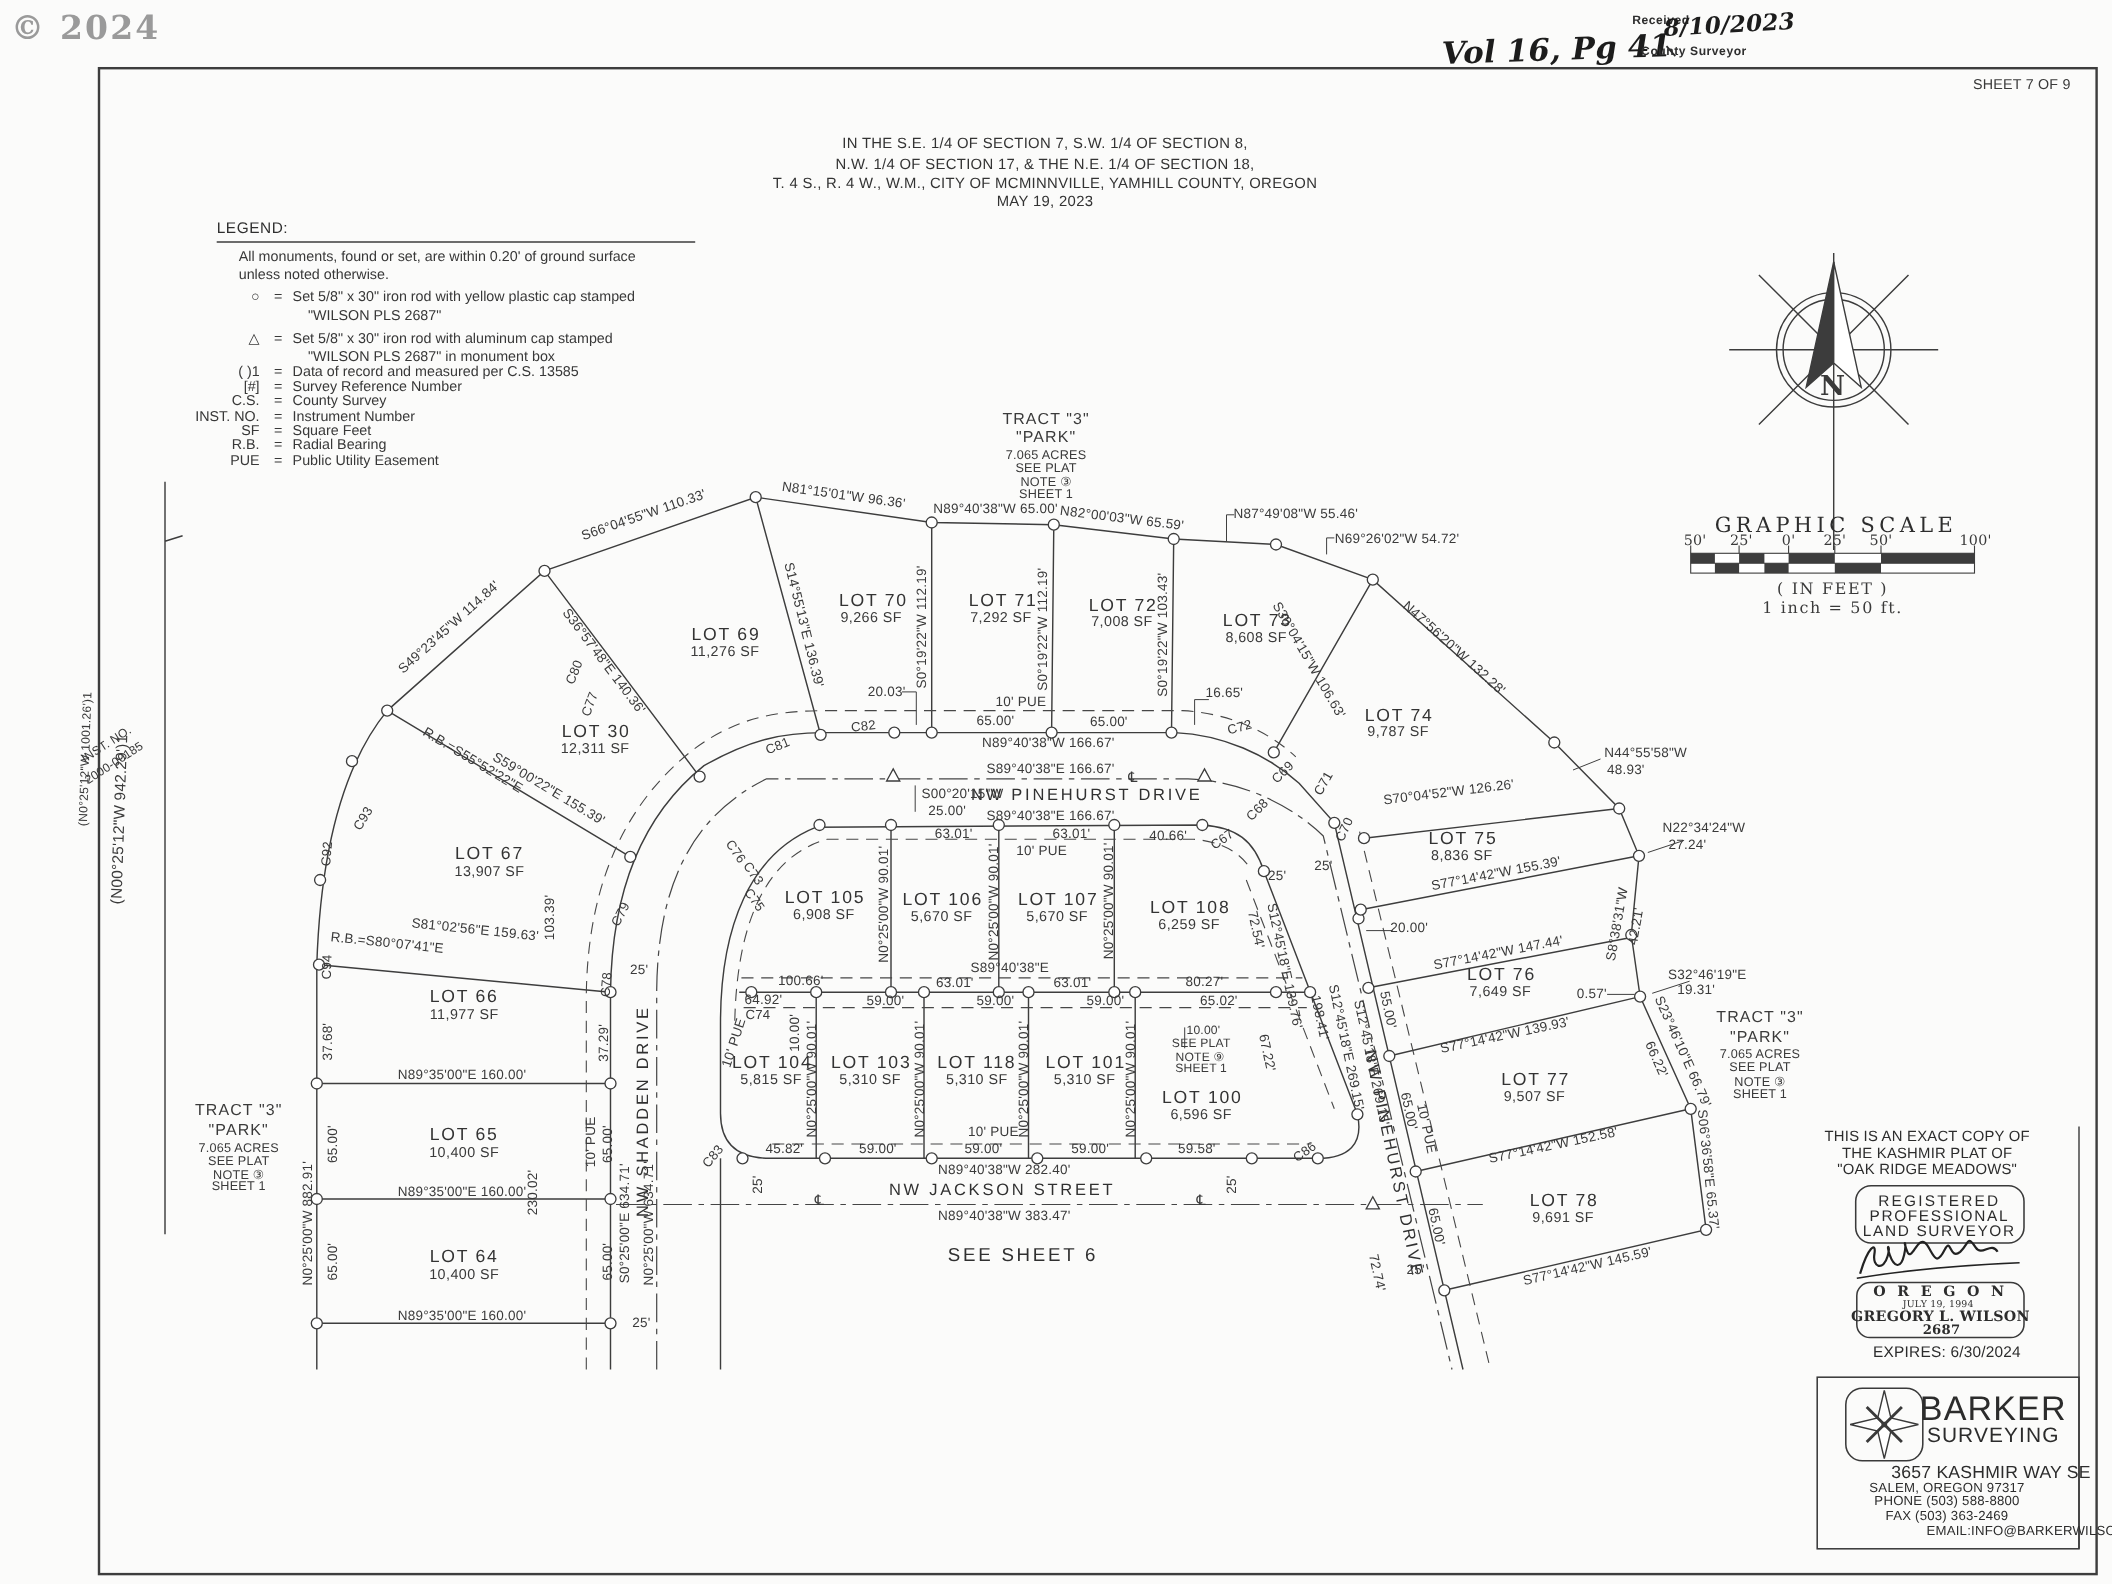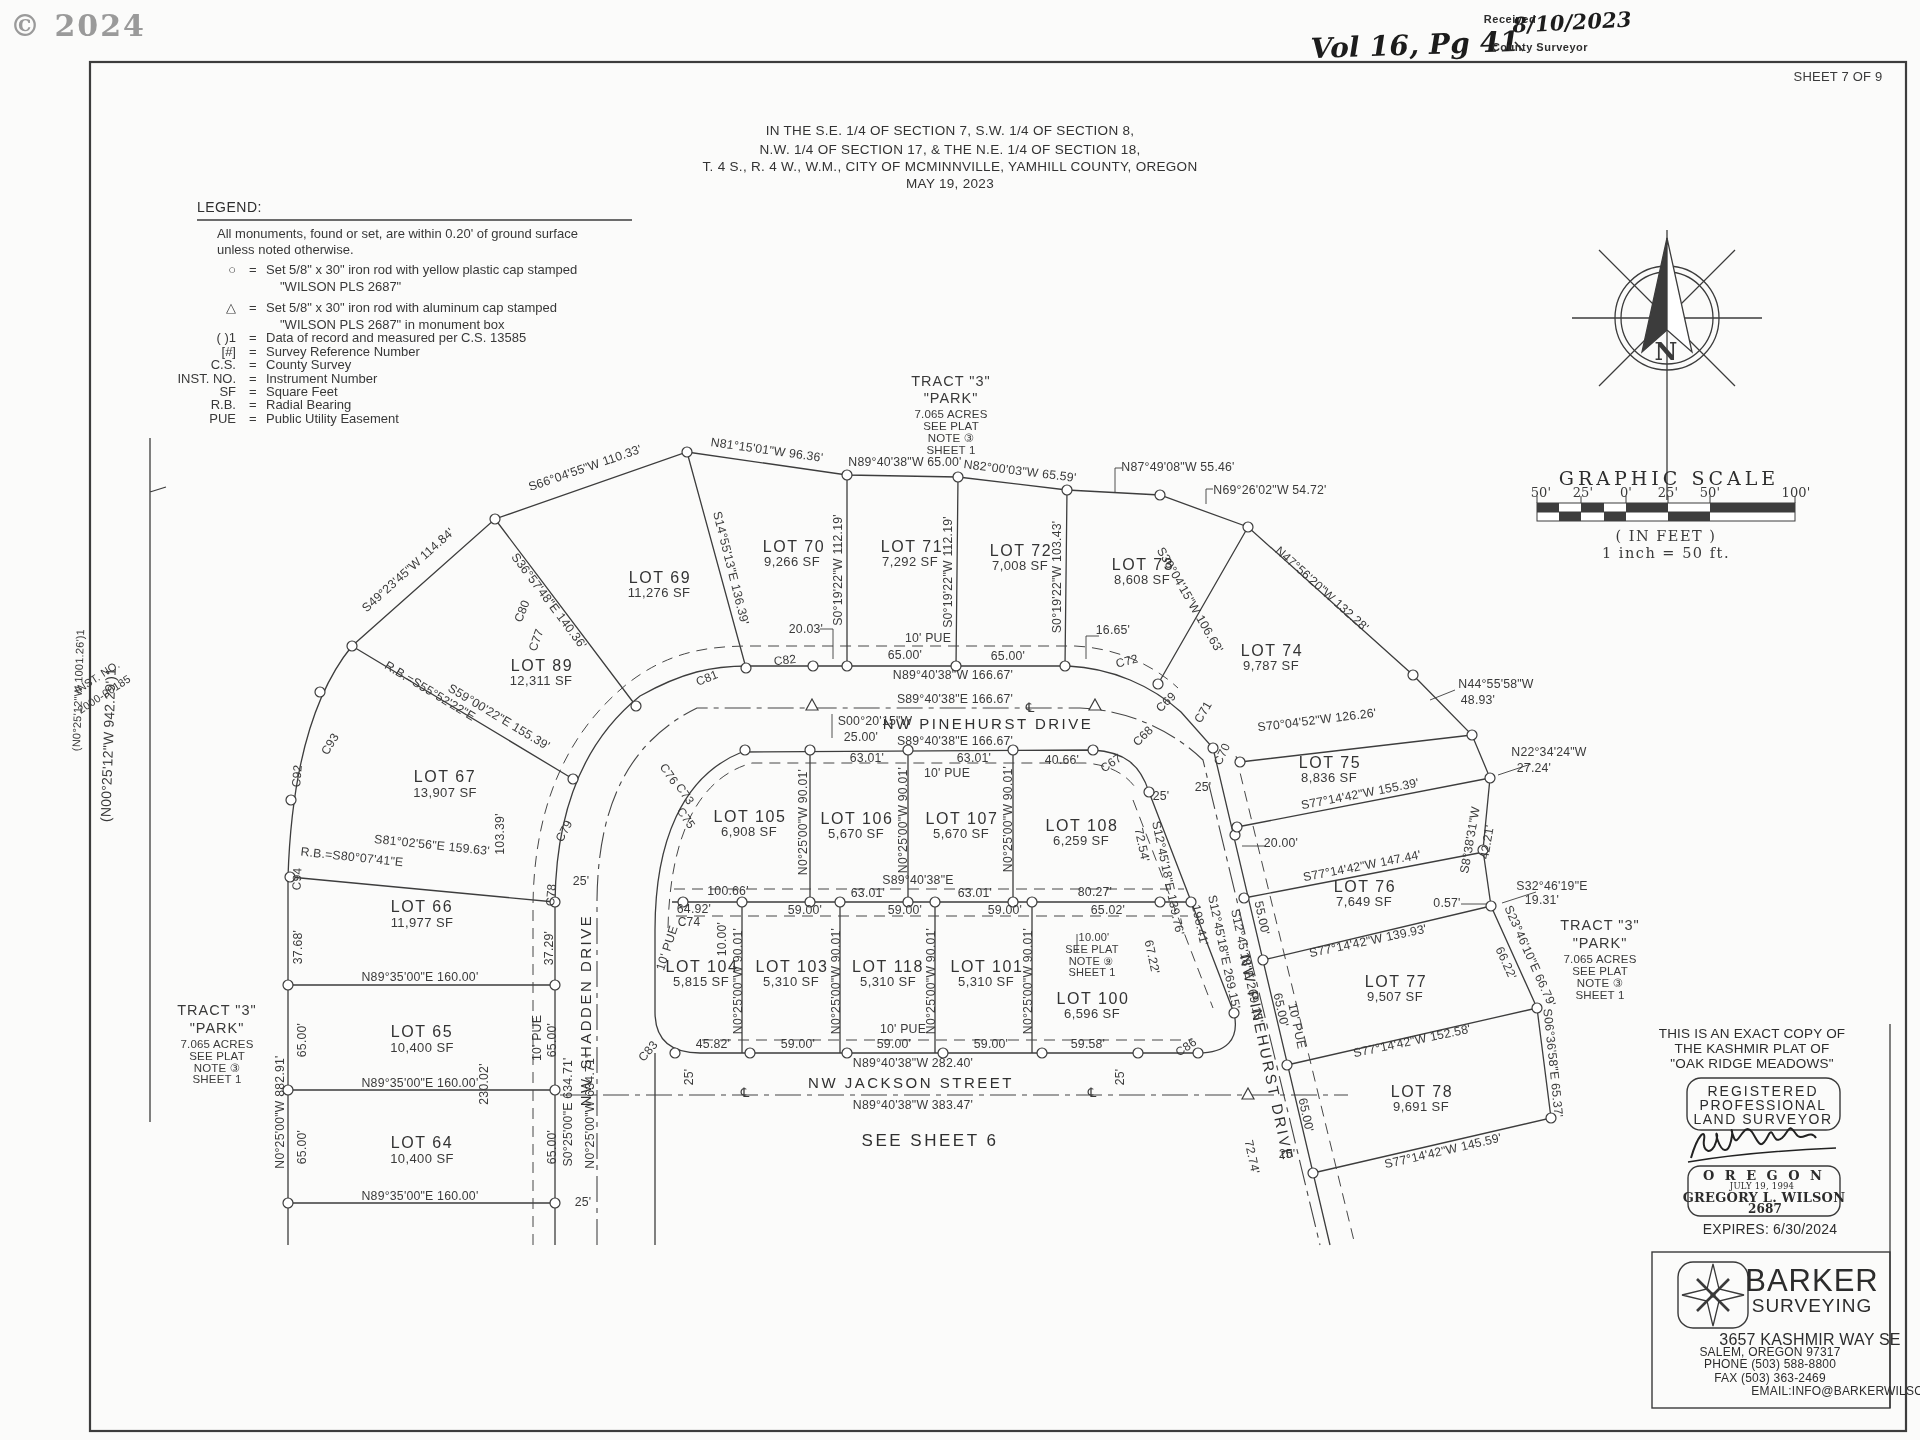--- a/index.html
+++ b/index.html
@@ -407,21 +407,21 @@
 <div class="lb cv" style="left:297px;top:879px;--r:-88deg">C94</div>
 
 <div class="lb lot" style="left:422px;top:1143px">LOT 64</div>
 <div class="lb sf" style="left:422px;top:1158px">10,400 SF</div>
 <div class="lb lot" style="left:422px;top:1032px">LOT 65</div>
 <div class="lb sf" style="left:422px;top:1047px">10,400 SF</div>
 <div class="lb lot" style="left:422px;top:907px">LOT 66</div>
 <div class="lb sf" style="left:422px;top:922px">11,977 SF</div>
 <div class="lb lot" style="left:445px;top:777px">LOT 67</div>
 <div class="lb sf" style="left:445px;top:792px">13,907 SF</div>
-<div class="lb lot" style="left:542px;top:666px">LOT 89</div>
+<div class="lb lot" style="left:542px;top:666px">LOT 30</div>
 <div class="lb sf" style="left:541px;top:680px">12,311 SF</div>
 <div class="lb lot" style="left:660px;top:578px">LOT 69</div>
 <div class="lb sf" style="left:659px;top:592px">11,276 SF</div>
 <div class="lb lot" style="left:794px;top:547px">LOT 70</div>
 <div class="lb sf" style="left:792px;top:561px">9,266 SF</div>
 <div class="lb lot" style="left:912px;top:547px">LOT 71</div>
 <div class="lb sf" style="left:910px;top:561px">7,292 SF</div>
 <div class="lb lot" style="left:1021px;top:551px">LOT 72</div>
 <div class="lb sf" style="left:1020px;top:565px">7,008 SF</div>
 <div class="lb lot" style="left:1143px;top:565px">LOT 73</div>

